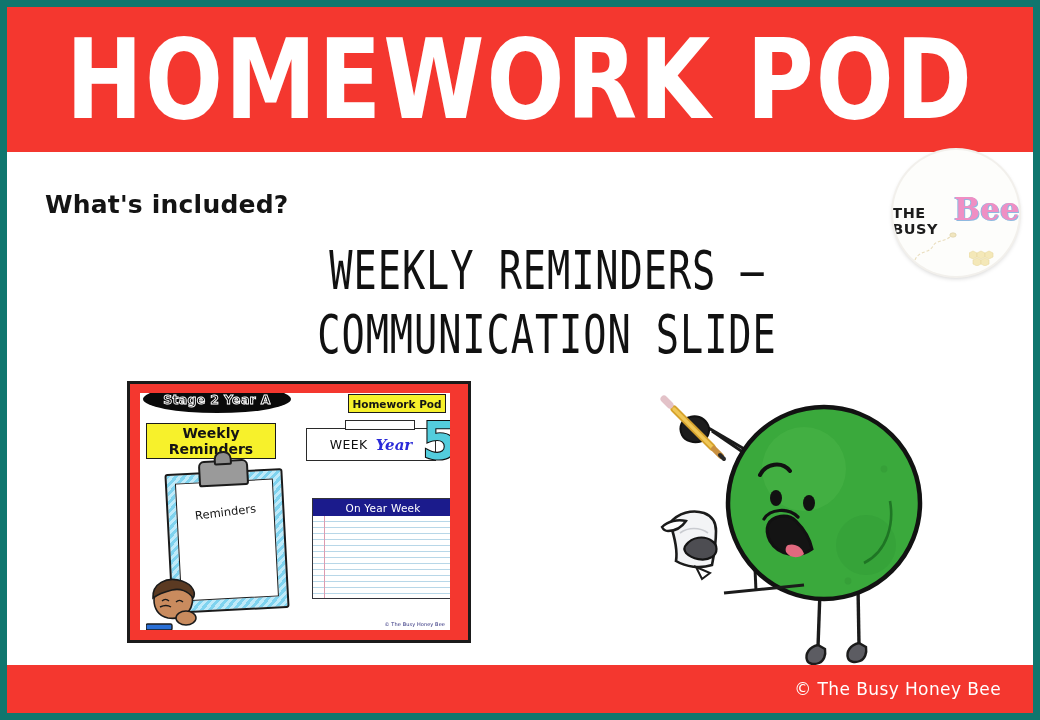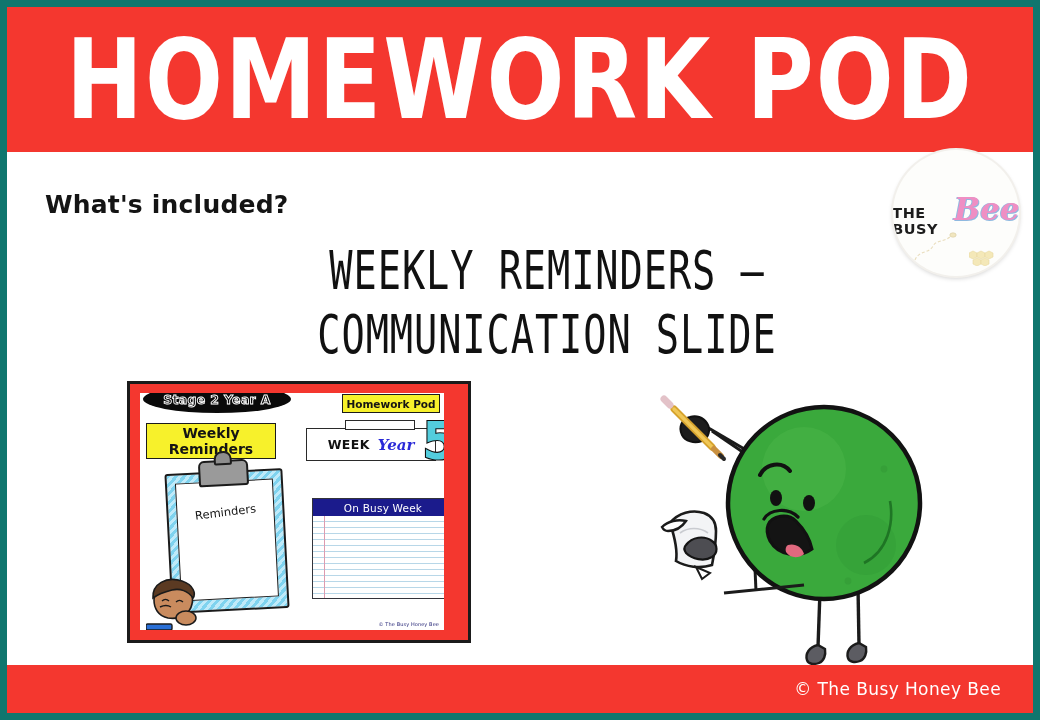--- a/index.html
+++ b/index.html
@@ -74,21 +74,20 @@
     letter-spacing: -1px;
   }
   .logo-honey span { text-shadow: 0 0 1px rgba(0,0,0,.18); }
   .lh-h { color: #e887c4; }
   .lh-o { color: #b49ada; }
   .lh-n { color: #d9a323; }
   .lh-e { color: #5ec9b4; }
   .lh-y { color: #e887c4; }
   .logo-bee {
     font-family: "DejaVu Serif", serif;
-    font-style: italic;
     font-weight: bold;
     font-size: 31px;
     color: #ef8fc4;
     margin-top: -8px;
     margin-left: 16px;
     text-shadow: -1px 0 0 #8fb9e0, 1px 1px 0 #8fb9e0;
   }
   .logo-comb {
     position: absolute;
     right: 22px; bottom: 10px;
@@ -131,21 +130,21 @@
   }
   .big-heading .l2 { display: block; }
 
   
   .thumb {
     position: absolute;
     left: 120px; top: 374px;
     width: 344px; height: 262px;
     background: #f4372f;
     border: 3px solid #1b1b1b;
-    padding: 9px 24px 10px 10px;
+    padding: 9px 18px 10px 10px;
   }
   .thumb-inner {
     position: relative;
     width: 100%; height: 100%;
     background: #ffffff;
     overflow: hidden;
   }
   
   .stage-pill {
     position: absolute;
@@ -200,21 +199,21 @@
   .week-ribbon {
     position: absolute;
     left: 205px; top: 27px;
     width: 70px; height: 10px;
     background: #ffffff;
     border: 1.3px solid #2a2a2a;
     z-index: 7;
   }
   .week-word {
     font-family: "DejaVu Sans", sans-serif;
-    font-weight: bold;
+    font-weight: normal;
     font-size: 12.5px;
     color: #111111;
     letter-spacing: .4px;
     text-align: center;
   }
   .week-name {
     font-family: "DejaVu Serif", serif;
     font-style: italic;
     font-weight: bold;
     font-size: 15px;
@@ -420,21 +419,21 @@
         <path d="M7 24 C6 10 20 2 36 7 C48 11 50 20 47 24 C42 17 34 14 26 16 C18 18 11 21 7 24 Z" fill="#5b3a22" stroke="#1b1b1b" stroke-width="1.6"></path>
         <path d="M14 33 c4 -2 8 -2 11 0" stroke="#1b1b1b" stroke-width="1.4" fill="none"></path>
         <path d="M16 27 c2 -2 5 -2 7 0" stroke="#1b1b1b" stroke-width="1.3" fill="none"></path>
         <path d="M30 28 c2 -2 5 -2 7 0" stroke="#1b1b1b" stroke-width="1.3" fill="none"></path>
         <ellipse cx="40" cy="44" rx="10" ry="7" fill="#c98b5e" stroke="#1b1b1b" stroke-width="1.5"></ellipse>
         <rect x="0" y="50" width="26" height="6" rx="1.5" fill="#2a6fd6" stroke="#1b1b1b" stroke-width="1.4"></rect>
       </svg>
 
       <div class="notepad">
         <div class="notepad-head">
-          <span class="notepad-head-label">On Busy Week</span>
+          <span class="notepad-head-label">On Year Week</span>
         </div>
         <div class="notepad-body">
           <div class="notepad-margin"></div>
         </div>
       </div>
 
       <div class="thumb-credit">© The Busy Honey Bee</div>
     </div>
   </div>
 

